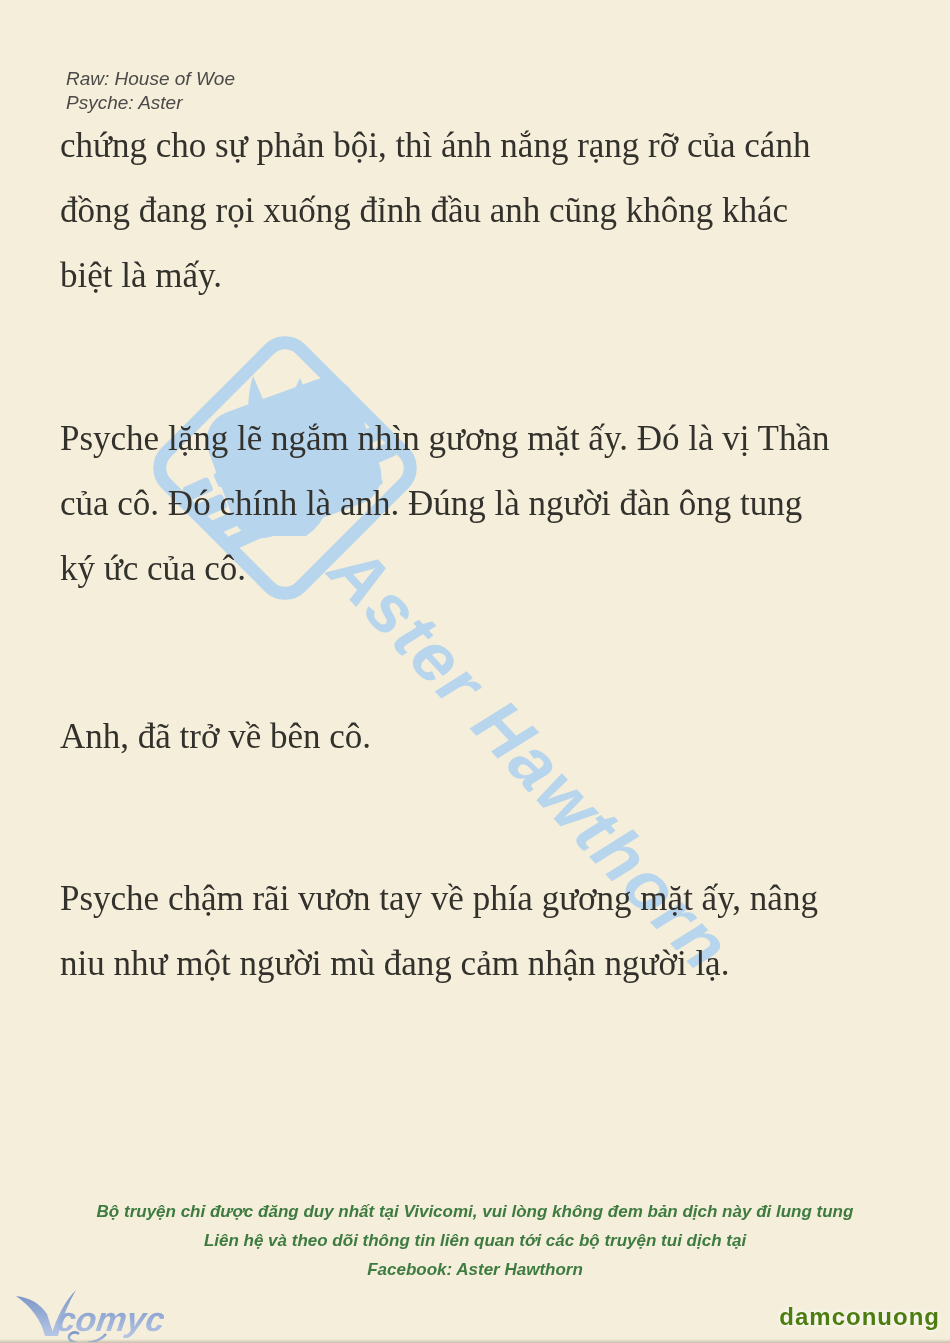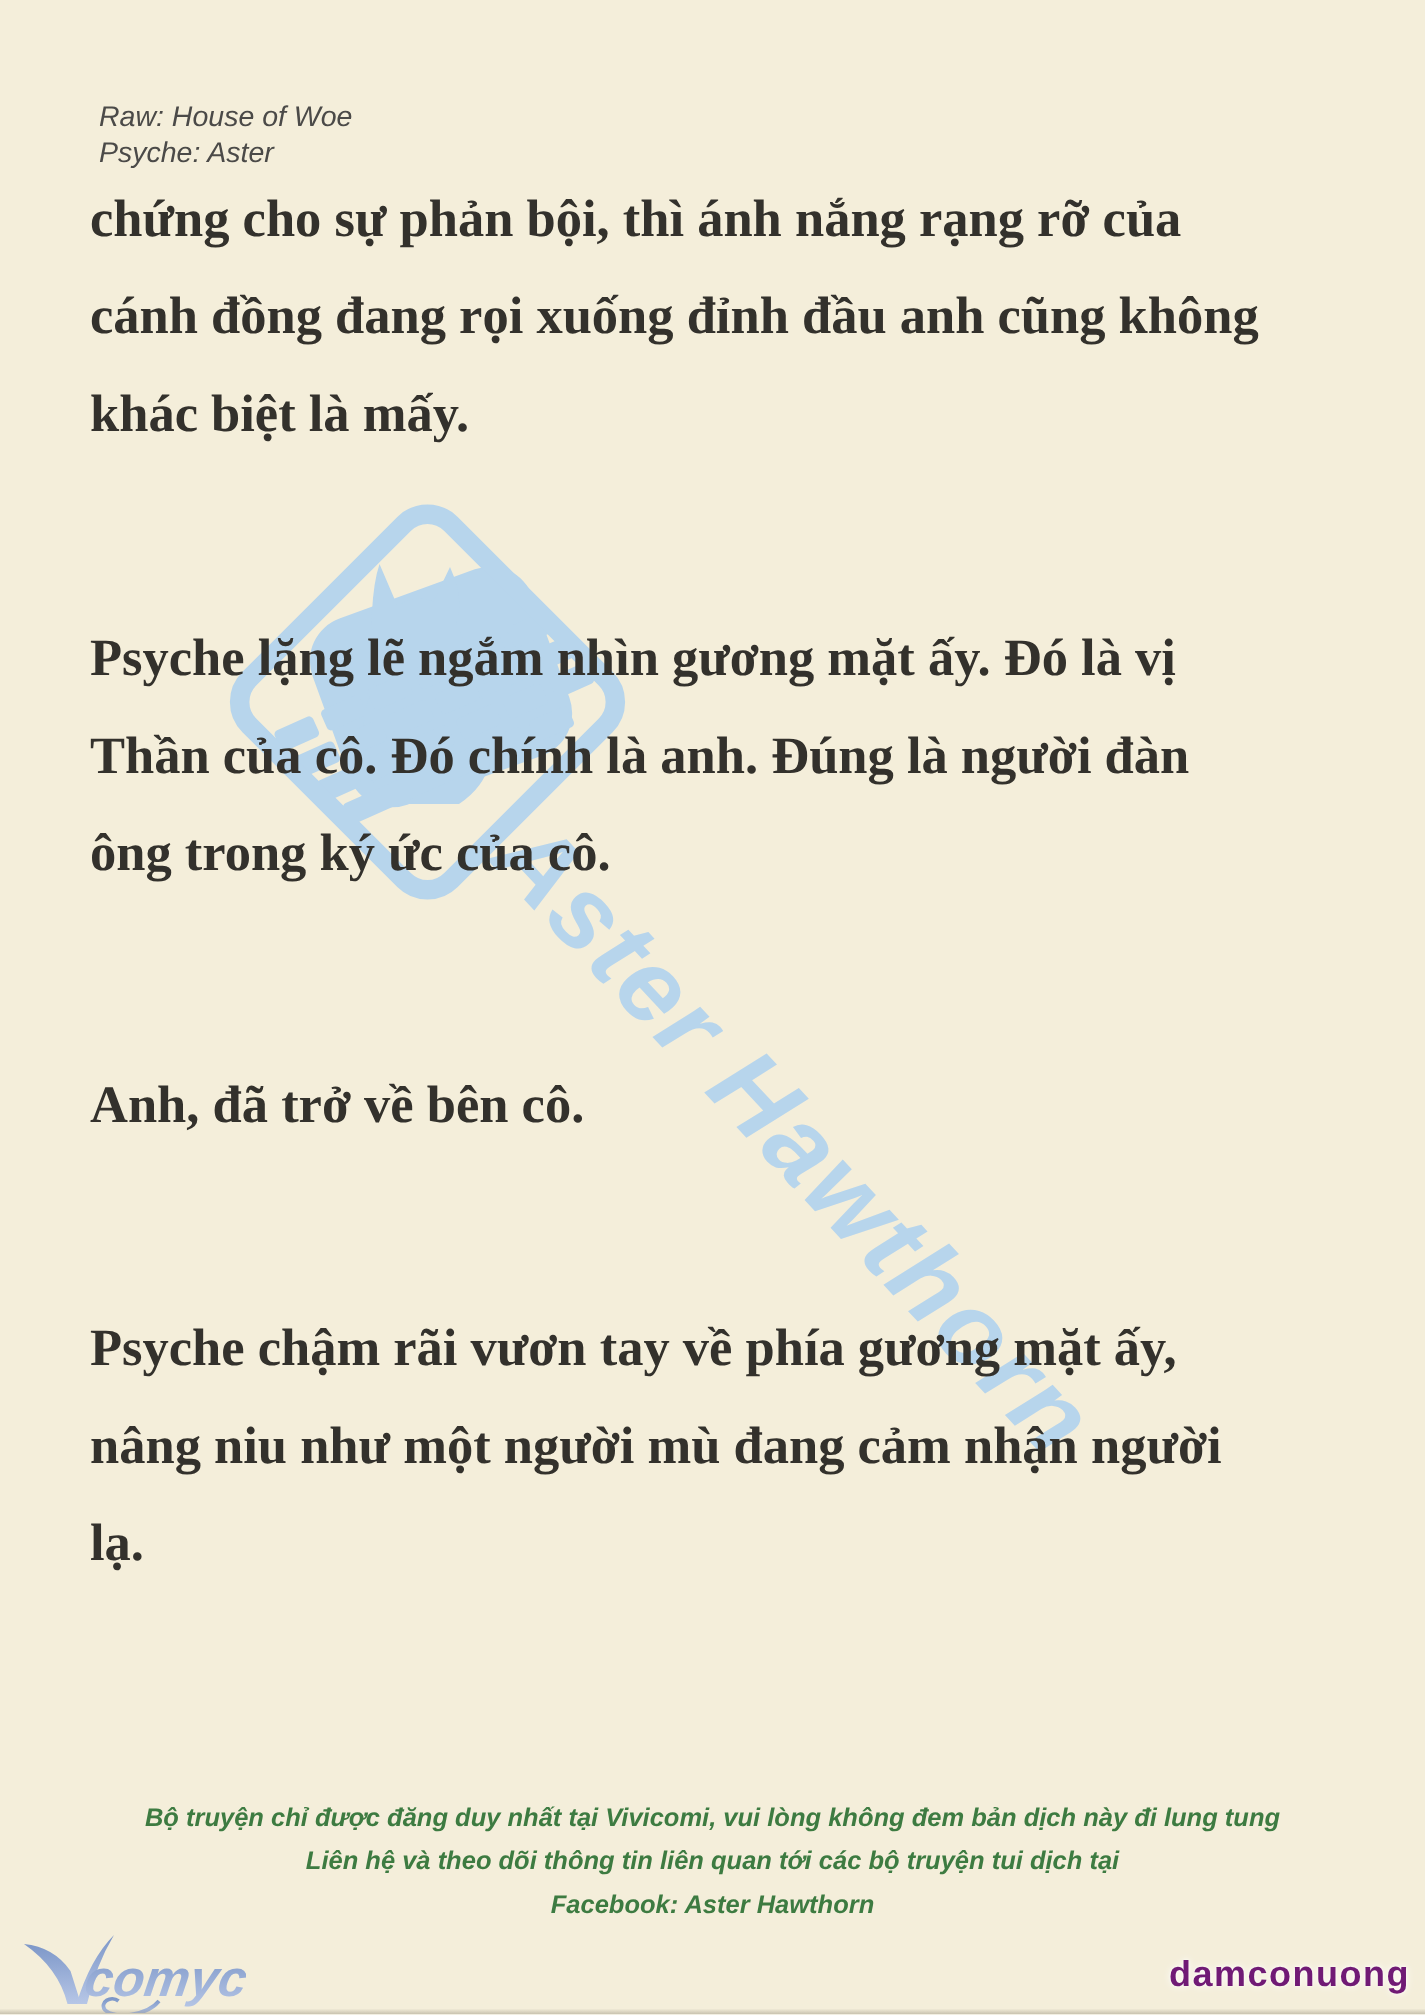--- a/index.html
+++ b/index.html
@@ -25,21 +25,21 @@
     position:absolute;left:372px;top:530px;
     transform:rotate(47deg);
     transform-origin:0 0;
     font-family:"Liberation Sans", sans-serif;
     font-style:italic;font-weight:bold;
     font-size:70px;letter-spacing:2px;
     color:#b7d5ec;
     white-space:nowrap;
   }
   
-  .bodytext{position:absolute;inset:0;z-index:1;font-weight:bold;}
+  .bodytext{position:absolute;inset:0;z-index:1;}
   .para{
     position:absolute;left:60px;width:785px;
     font-size:35px;line-height:65px;
     color:#33312c;
   }
   .para-1{top:113px;}
   .para-2{top:406px;}
   .para-3{top:704px;}
   .para-4{top:866px;}
   
@@ -52,21 +52,21 @@
     color:#3d7b41;
     z-index:1;
   }
   
   .vcomycs{position:absolute;left:14px;top:1284px;z-index:1;}
   
   .damconuong{
     position:absolute;right:10px;top:1303px;
     font-family:"Liberation Sans", sans-serif;
     font-weight:bold;font-size:24px;letter-spacing:1px;
-    color:#701a75;
+    color:#4d7c0f;
     text-shadow:0 0 6px rgba(255,255,255,.95), 0 0 2px rgba(255,255,255,.9);
     z-index:1;
   }
   .bottom-edge{
     position:absolute;left:0;right:0;bottom:0;height:4px;
     background:linear-gradient(to bottom, rgba(110,104,88,0), rgba(110,104,88,.35));
     z-index:2;
   }
 </style>
 </head>
@@ -123,21 +123,21 @@
     <div class="wm-text">Aster Hawthorn</div>
   </div>
 
   <div class="header">
     <div>Raw: House of Woe</div>
     <div>Psyche: Aster</div>
   </div>
 
   <div class="bodytext">
     <div class="para para-1">chứng cho sự phản bội, thì ánh nắng rạng rỡ của cánh đồng đang rọi xuống đỉnh đầu anh cũng không khác biệt là mấy.</div>
-    <div class="para para-2">Psyche lặng lẽ ngắm nhìn gương mặt ấy. Đó là vị Thần của cô. Đó chính là anh. Đúng là người đàn ông trong ký ức của cô.</div>
+    <div class="para para-2">Psyche lặng lẽ ngắm nhìn gương mặt ấy. Đó là vị Thần của cô. Đó chính là anh. Đúng là người đàn ông tung ký ức của cô.</div>
     <div class="para para-4">Psyche chậm rãi vươn tay về phía gương mặt ấy, nâng niu như một người mù đang cảm nhận người lạ.</div>
     <div class="para para-3">Anh, đã trở về bên cô.</div>
   </div>
 
   <div class="notice">
     <div>Bộ truyện chỉ được đăng duy nhất tại Vivicomi, vui lòng không đem bản dịch này đi lung tung</div>
     <div>Liên hệ và theo dõi thông tin liên quan tới các bộ truyện tui dịch tại</div>
     <div>Facebook: Aster Hawthorn</div>
   </div>
 

